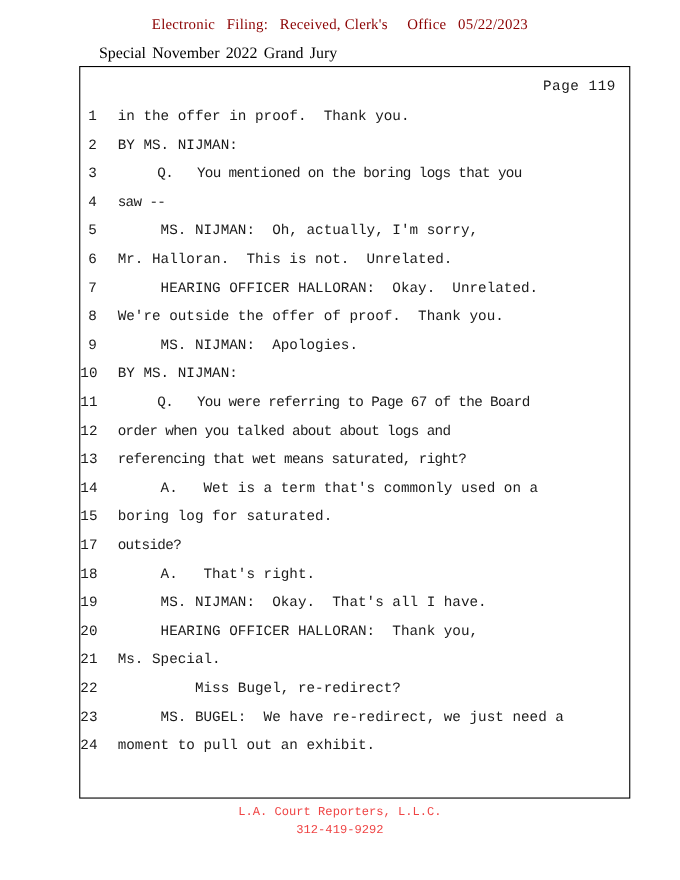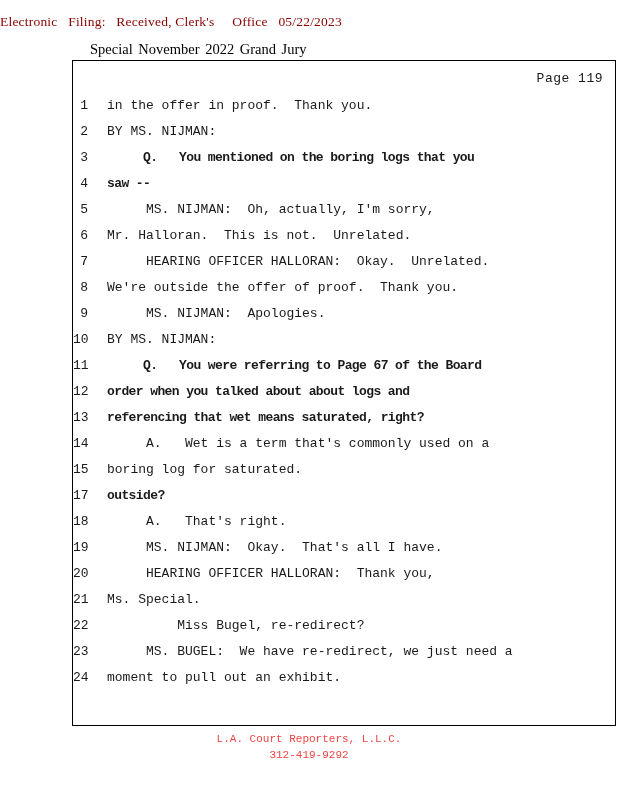--- a/index.html
+++ b/index.html
@@ -15,21 +15,21 @@
     color: #1a1a1a;
     overflow: hidden;
   }
 
   
   .stamp-line {
     position: absolute;
     top: 14px;
     left: 0;
     width: 618px;
-    text-align: left;
+    text-align: center;
     font-family: "Liberation Serif", "DejaVu Serif", serif;
     font-size: 13.5px;
     color: #8b0000;
     white-space: pre;
     letter-spacing: 0.2px;
   }
   .case-line {
     position: absolute;
     top: 31px;
     left: 90px;
@@ -39,21 +39,21 @@
     white-space: pre;
     word-spacing: 2px;
     margin-top: 10px;
   }
 
   
   .page-box {
     position: absolute;
     left: 72px;
     top: 60px;
-    width: 544px;
+    width: 501px;
     height: 666px;
     border: 1px solid #000000;
     box-sizing: border-box;
     background: #ffffff;
   }
   .page-label-row {
     height: 29px;
     text-align: right;
     padding-right: 12px;
     padding-top: 10px;
@@ -79,21 +79,21 @@
     flex-shrink: 0;
     text-align: right;
     color: #1a1a1a;
   }
   .line-text {
     padding-left: 19px;
     white-space: pre;
     color: #1a1a1a;
   }
   .line-text.bold {
-    font-weight: bold;
+    font-weight: normal;
     letter-spacing: -0.6px;
   }
 
   
   .footer {
     position: absolute;
     top: 731px;
     left: 0;
     width: 618px;
     text-align: center;

